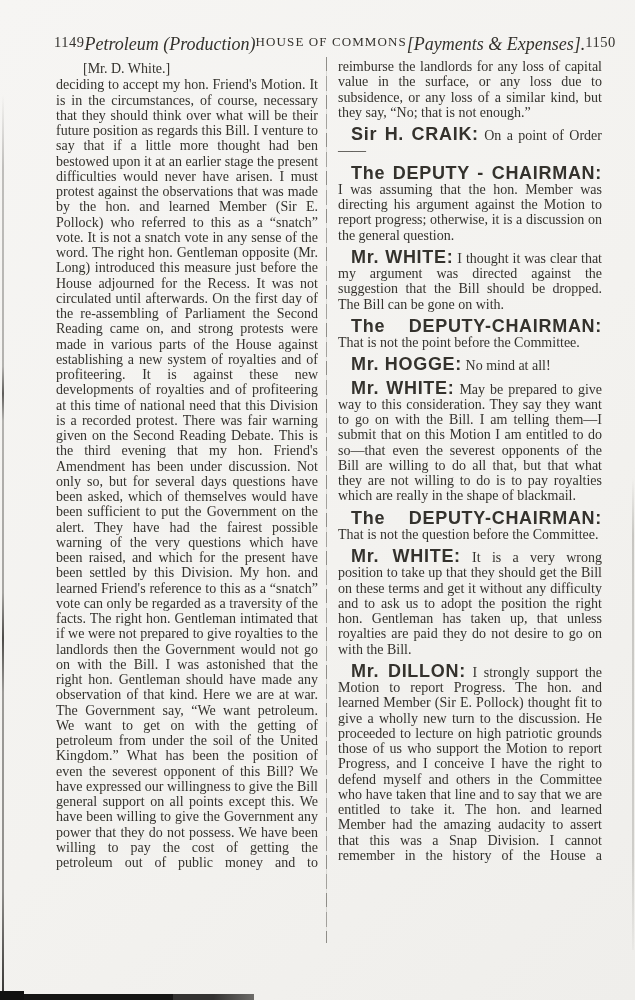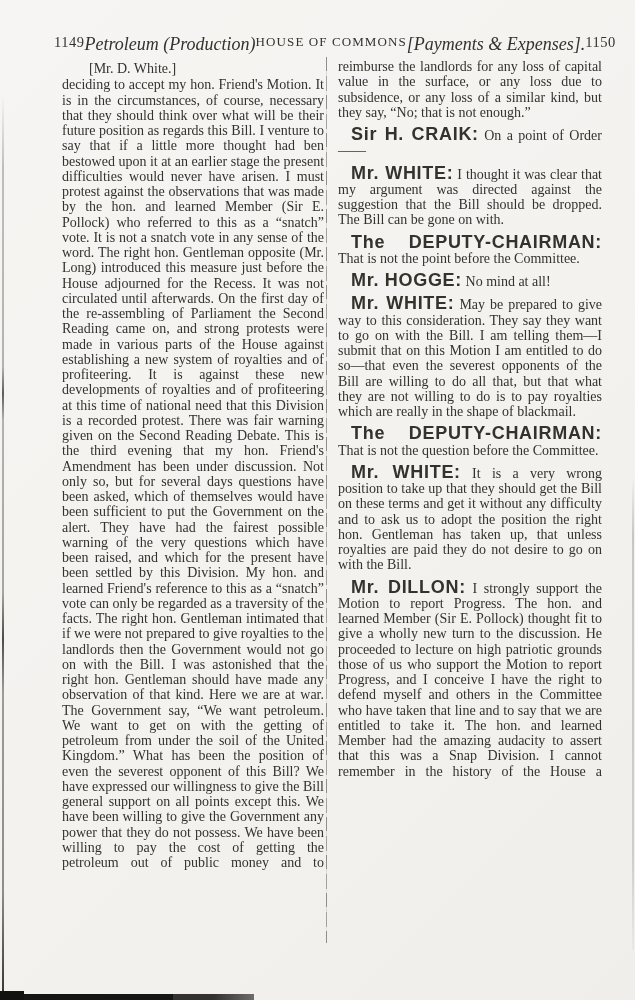--- a/index.html
+++ b/index.html
@@ -21,21 +21,21 @@
   }
   .col-num{font-size:14.5px;letter-spacing:.5px;}
   .run-title{font-style:italic;font-size:18px;}
   .house-title{font-size:13px;letter-spacing:1.1px;}
   
   .col{
     position:absolute;width:262px;
     font-size:14px;line-height:15.25px;
     text-align:justify;
   }
-  .col-left{left:56px;top:61px;margin-left:6px;}
+  .col-left{left:56px;top:61px;}
   .col-right{left:338px;top:59px;width:264px;}
   .cont-header{padding-left:27px;margin:0 0 1px 0;}
   p.para{margin:0 0 7px 0;}
   p.para:last-child{margin-bottom:0;}
   p.indent{text-indent:13px;}
   p.fill-last{text-align-last:justify;}
   .speaker{
     font-family:"Liberation Sans", sans-serif;
     font-weight:bold;font-size:18px;letter-spacing:.7px;
   }
@@ -102,20 +102,24 @@
 
   <div class="col col-right">
     <p class="para">
       <span class="speech">reimburse the landlords for any loss of capital value in the surface, or any loss due to subsidence, or any loss of a similar kind, but they say, “No; that is not enough.”</span>
     </p>
     <p class="para indent">
       <span class="speaker">Sir H. CRAIK:</span>
       <span class="speech">On a point of Order——</span>
     </p>
     <p class="para indent">
+      <span class="speaker">The DEPUTY - CHAIRMAN:</span>
+      <span class="speech">I was assuming that the hon. Member was directing his argument against the Motion to report progress; otherwise, it is a discussion on the general question.</span>
+    </p>
+    <p class="para indent">
       <span class="speaker">Mr. WHITE:</span>
       <span class="speech">I thought it was clear that my argument was directed against the suggestion that the Bill should be dropped.  The Bill can be gone on with.</span>
     </p>
     <p class="para indent">
       <span class="speaker">The DEPUTY-CHAIRMAN:</span>
       <span class="speech">That is not the point before the Committee.</span>
     </p>
     <p class="para indent">
       <span class="speaker">Mr. HOGGE:</span>
       <span class="speech">No mind at all!</span>

